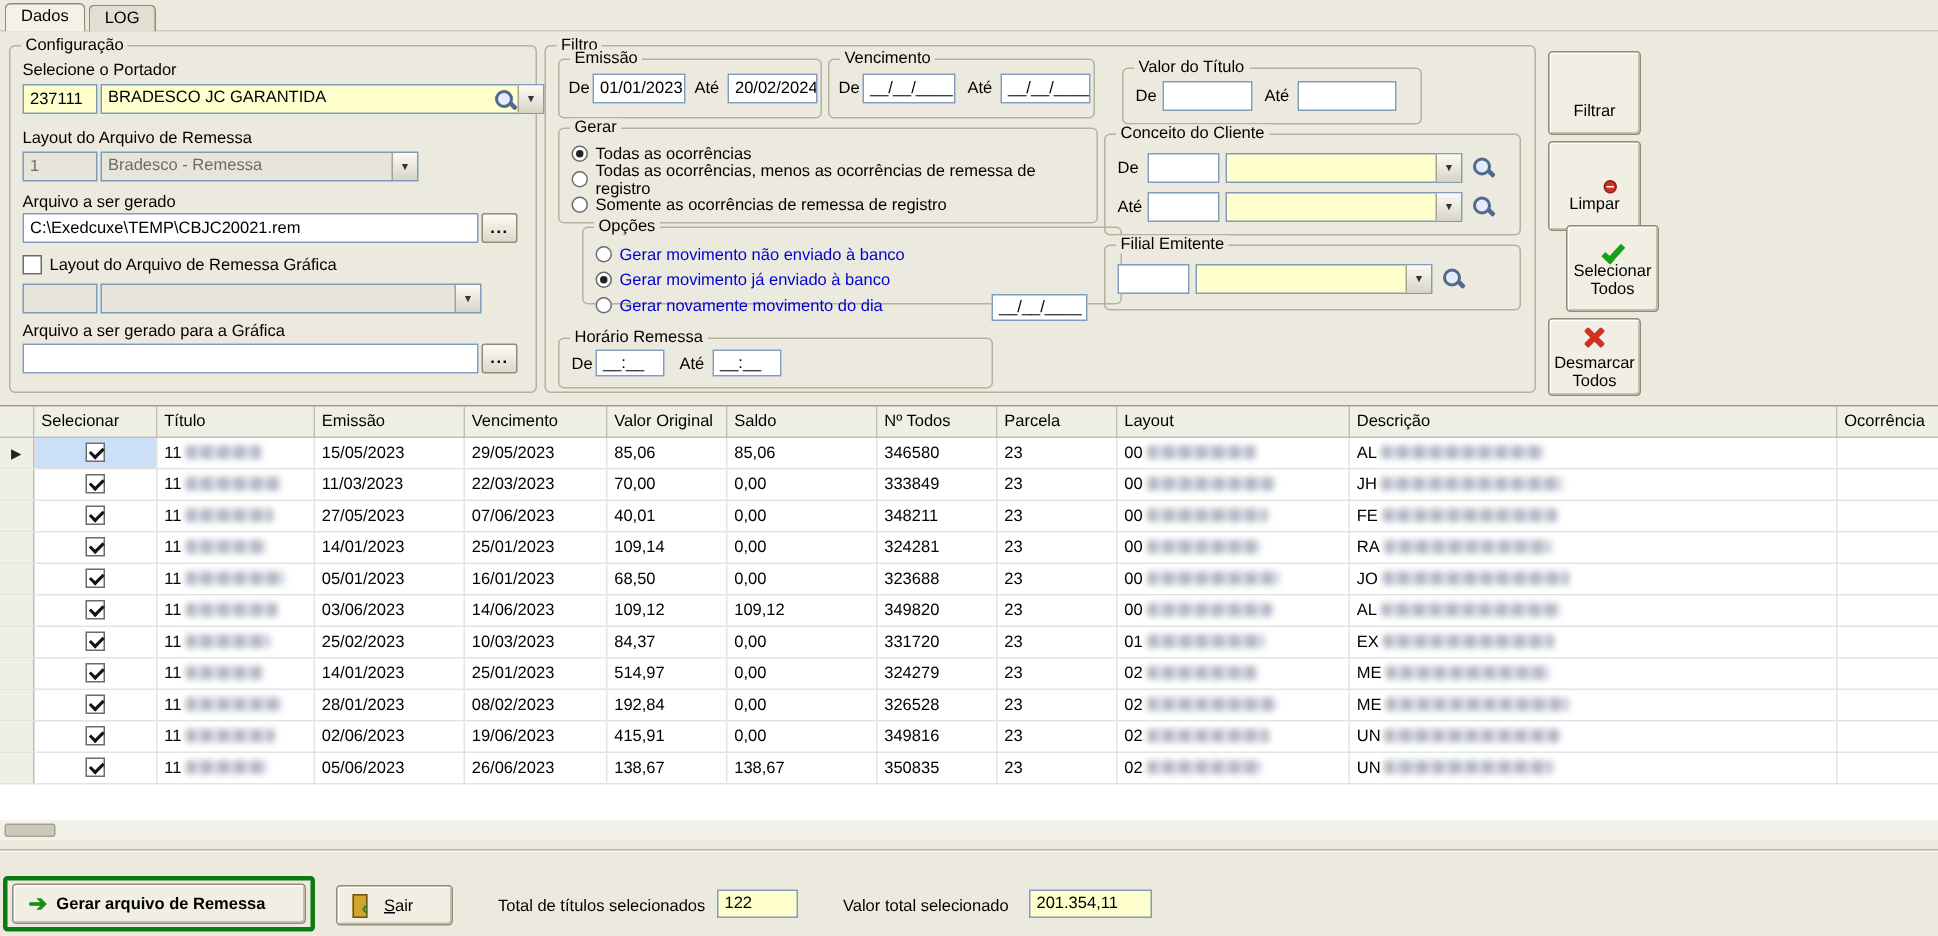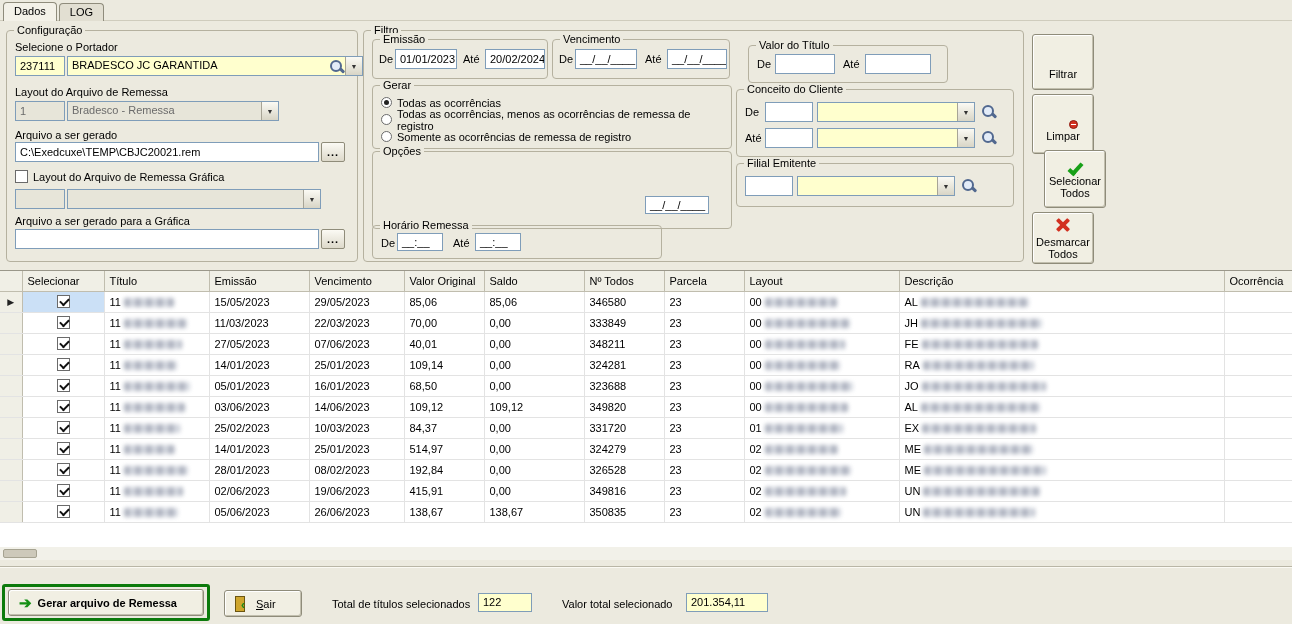--- a/index.html
+++ b/index.html
@@ -193,22 +193,36 @@
           <span class="radio"></span>
           <span class="radio-label">Todas as ocorrências, menos as ocorrências de remessa de registro</span>
         </div>
         <div class="radio-row">
           <span class="radio"></span>
           <span class="radio-label">Somente as ocorrências de remessa de registro</span>
         </div>
       </div>
   </div>
 
-  <div class="groupbox" style="left:8px; top:120px; width:360px; height:78px;">
+  <div class="groupbox" style="left:24px; top:120px; width:360px; height:52px;">
     <span class="gb-title">Opções</span>
+    <div id="opcoes-options" class="blue-options" style="position:absolute; left:8px; top:9px; right:4px;">
+        <div class="radio-row">
+          <span class="radio"></span>
+          <span class="radio-label">Gerar movimento não enviado à banco</span>
+        </div>
+        <div class="radio-row">
+          <span class="radio checked"></span>
+          <span class="radio-label">Gerar movimento já enviado à banco</span>
+        </div>
+        <div class="radio-row">
+          <span class="radio"></span>
+          <span class="radio-label">Gerar novamente movimento do dia</span>
+        </div>
+      </div>
     <div class="field" style="left:272px; top:44px; width:64px; height:18px;">__/__/____</div>
   </div>
 
   <div class="groupbox" style="left:8px; top:194px; width:290px; height:34px;">
     <span class="gb-title">Horário Remessa</span>
     <span class="label" style="left:8px; top:11px;">De</span>
     <div class="field" style="left:24px; top:7px; width:46px; height:18px;">__:__</div>
     <span class="label" style="left:80px; top:11px;">Até</span>
     <div class="field" style="left:102px; top:7px; width:46px; height:18px;">__:__</div>
   </div>

